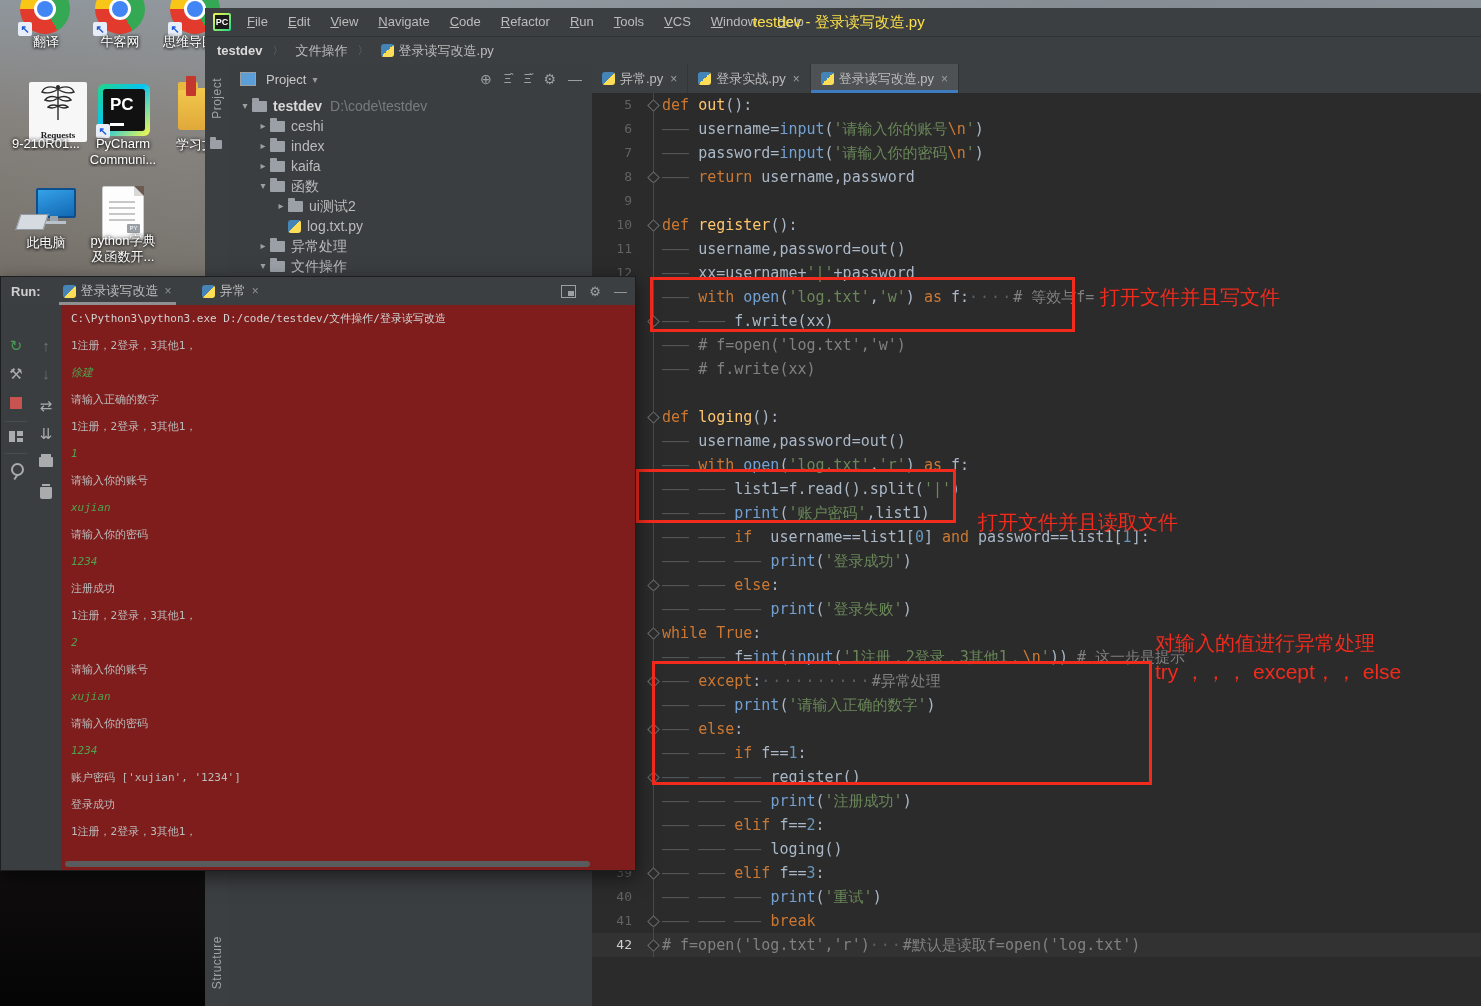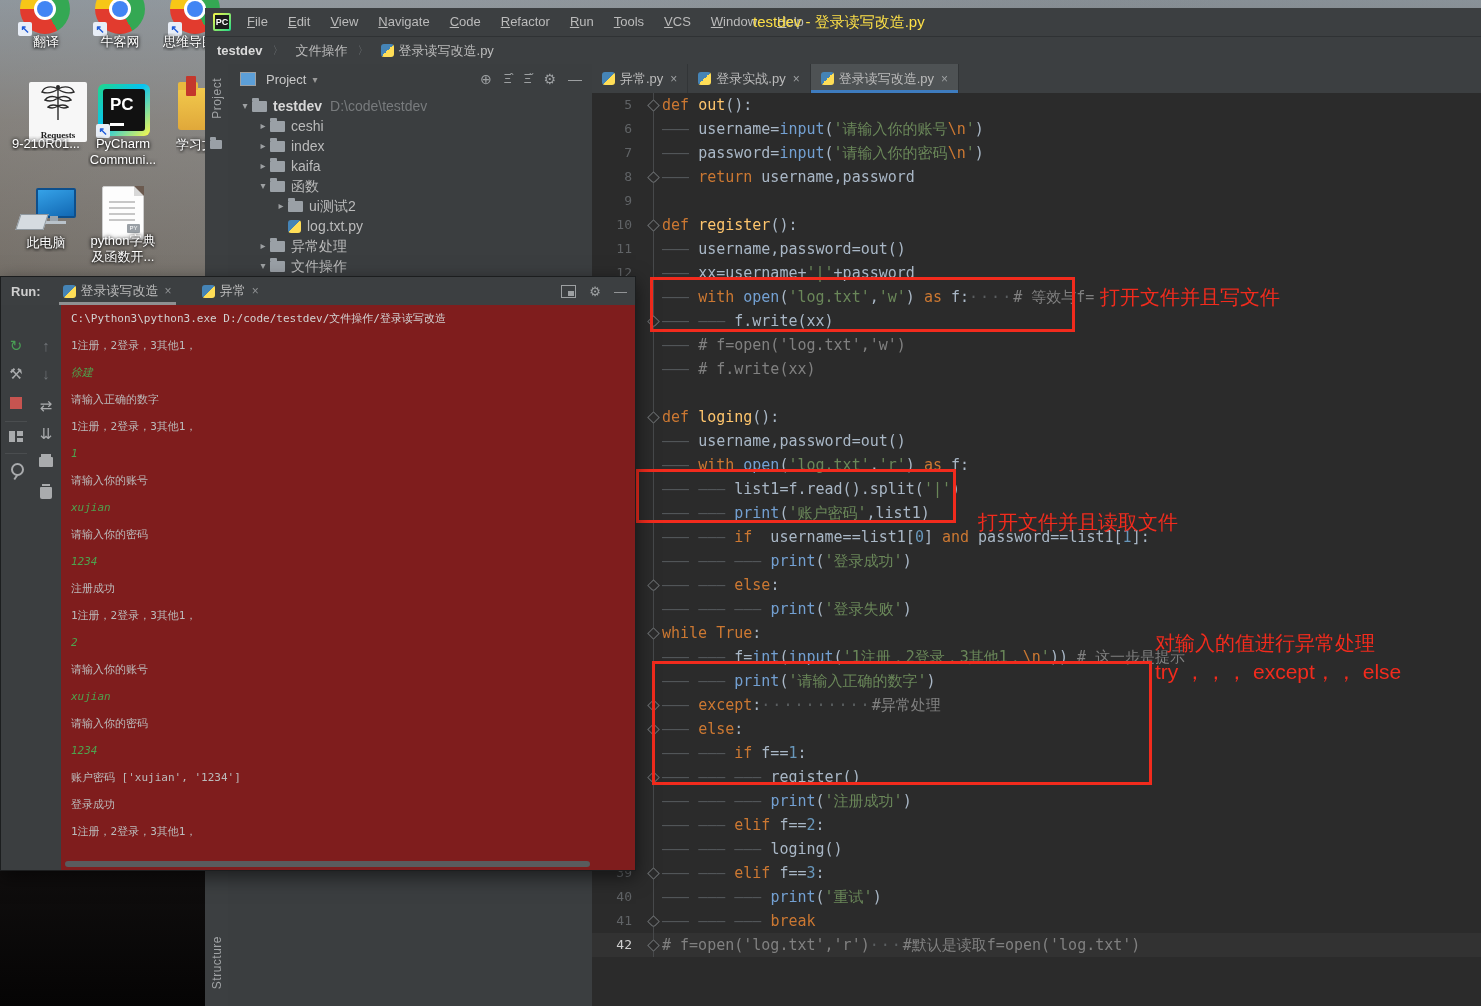--- a/index.html
+++ b/index.html
@@ -323,22 +323,22 @@
       <div class="crow"><div class="ln">20</div><div class="foldc"></div><div class="ctext"><span class="si">——— </span><span class="sp">username,password=out()</span></div></div>
       <div class="crow"><div class="ln">21</div><div class="foldc"></div><div class="ctext"><span class="si">——— </span><span class="sk">with </span><span class="sb">open</span><span class="sp">(</span><span class="ss">'log.txt'</span><span class="sp">,</span><span class="ss">'r'</span><span class="sp">) </span><span class="sk">as </span><span class="sp">f:</span></div></div>
       <div class="crow"><div class="ln">22</div><div class="foldc"></div><div class="ctext"><span class="si">——— </span><span class="si">——— </span><span class="sp">list1=f.read().split(</span><span class="ss">'|'</span><span class="sp">)</span></div></div>
       <div class="crow"><div class="ln">23</div><div class="foldc"></div><div class="ctext"><span class="si">——— </span><span class="si">——— </span><span class="sb">print</span><span class="sp">(</span><span class="ss">'账户密码'</span><span class="sp">,list1)</span></div></div>
       <div class="crow"><div class="ln">24</div><div class="foldc"></div><div class="ctext"><span class="si">——— </span><span class="si">——— </span><span class="sk">if </span><span class="sp"> username==list1[</span><span class="sn">0</span><span class="sp">] </span><span class="sk">and</span><span class="sp"> password==list1[</span><span class="sn">1</span><span class="sp">]:</span></div></div>
       <div class="crow"><div class="ln">25</div><div class="foldc"></div><div class="ctext"><span class="si">——— </span><span class="si">——— </span><span class="si">——— </span><span class="sb">print</span><span class="sp">(</span><span class="ss">'登录成功'</span><span class="sp">)</span></div></div>
       <div class="crow"><div class="ln">26</div><div class="foldc"><div class="mk" style="border-radius: 0px 0px 3px;"></div></div><div class="ctext"><span class="si">——— </span><span class="si">——— </span><span class="sk">else</span><span class="sp">:</span></div></div>
       <div class="crow"><div class="ln">27</div><div class="foldc"></div><div class="ctext"><span class="si">——— </span><span class="si">——— </span><span class="si">——— </span><span class="sb">print</span><span class="sp">(</span><span class="ss">'登录失败'</span><span class="sp">)</span></div></div>
       <div class="crow"><div class="ln">28</div><div class="foldc"><div class="mk"></div></div><div class="ctext"><span class="sk">while </span><span class="sk">True</span><span class="sp">:</span></div></div>
       <div class="crow"><div class="ln">30</div><div class="foldc"></div><div class="ctext"><span class="si">——— </span><span class="si">——— </span><span class="sp">f=</span><span class="sb">int</span><span class="sp">(</span><span class="sb">input</span><span class="sp">(</span><span class="ss">'1注册，2登录，3其他1，</span><span class="se">\n</span><span class="ss">'</span><span class="sp">)) </span><span class="sc"># 这一步是提示</span></div></div>
+      <div class="crow"><div class="ln">31</div><div class="foldc"><div class="mk"></div></div><div class="ctext"><span class="si">——— </span><span class="sk">except</span><span class="sp">:</span><span class="sd">··········</span><span class="sc">#异常处理</span></div></div>
       <div class="crow"><div class="ln">32</div><div class="foldc"></div><div class="ctext"><span class="si">——— </span><span class="si">——— </span><span class="sb">print</span><span class="sp">(</span><span class="ss">'请输入正确的数字'</span><span class="sp">)</span></div></div>
-      <div class="crow"><div class="ln">31</div><div class="foldc"><div class="mk"></div></div><div class="ctext"><span class="si">——— </span><span class="sk">except</span><span class="sp">:</span><span class="sd">··········</span><span class="sc">#异常处理</span></div></div>
       <div class="crow"><div class="ln">33</div><div class="foldc"><div class="mk"></div></div><div class="ctext"><span class="si">——— </span><span class="sk">else</span><span class="sp">:</span></div></div>
       <div class="crow"><div class="ln">34</div><div class="foldc"></div><div class="ctext"><span class="si">——— </span><span class="si">——— </span><span class="sk">if </span><span class="sp">f==</span><span class="sn">1</span><span class="sp">:</span></div></div>
       <div class="crow"><div class="ln">35</div><div class="foldc"><div class="mk" style="border-radius: 0px 0px 3px;"></div></div><div class="ctext"><span class="si">——— </span><span class="si">——— </span><span class="si">——— </span><span class="sp">register()</span></div></div>
       <div class="crow"><div class="ln">36</div><div class="foldc"></div><div class="ctext"><span class="si">——— </span><span class="si">——— </span><span class="si">——— </span><span class="sb">print</span><span class="sp">(</span><span class="ss">'注册成功'</span><span class="sp">)</span></div></div>
       <div class="crow"><div class="ln">37</div><div class="foldc"></div><div class="ctext"><span class="si">——— </span><span class="si">——— </span><span class="sk">elif </span><span class="sp">f==</span><span class="sn">2</span><span class="sp">:</span></div></div>
       <div class="crow"><div class="ln">38</div><div class="foldc"></div><div class="ctext"><span class="si">——— </span><span class="si">——— </span><span class="si">——— </span><span class="sp">loging()</span></div></div>
       <div class="crow"><div class="ln">39</div><div class="foldc"><div class="mk"></div></div><div class="ctext"><span class="si">——— </span><span class="si">——— </span><span class="sk">elif </span><span class="sp">f==</span><span class="sn">3</span><span class="sp">:</span></div></div>
       <div class="crow"><div class="ln">40</div><div class="foldc"></div><div class="ctext"><span class="si">——— </span><span class="si">——— </span><span class="si">——— </span><span class="sb">print</span><span class="sp">(</span><span class="ss">'重试'</span><span class="sp">)</span></div></div>
       <div class="crow"><div class="ln">41</div><div class="foldc"><div class="mk" style="border-radius: 0px 0px 3px;"></div></div><div class="ctext"><span class="si">——— </span><span class="si">——— </span><span class="si">——— </span><span class="sk">break</span></div></div>
       <div class="crow cur"><div class="ln">42</div><div class="foldc"><div class="mk"></div></div><div class="ctext"><span class="sc"># f=open('log.txt','r')</span><span class="sd">···</span><span class="sc">#默认是读取f=open('log.txt')</span></div></div>

